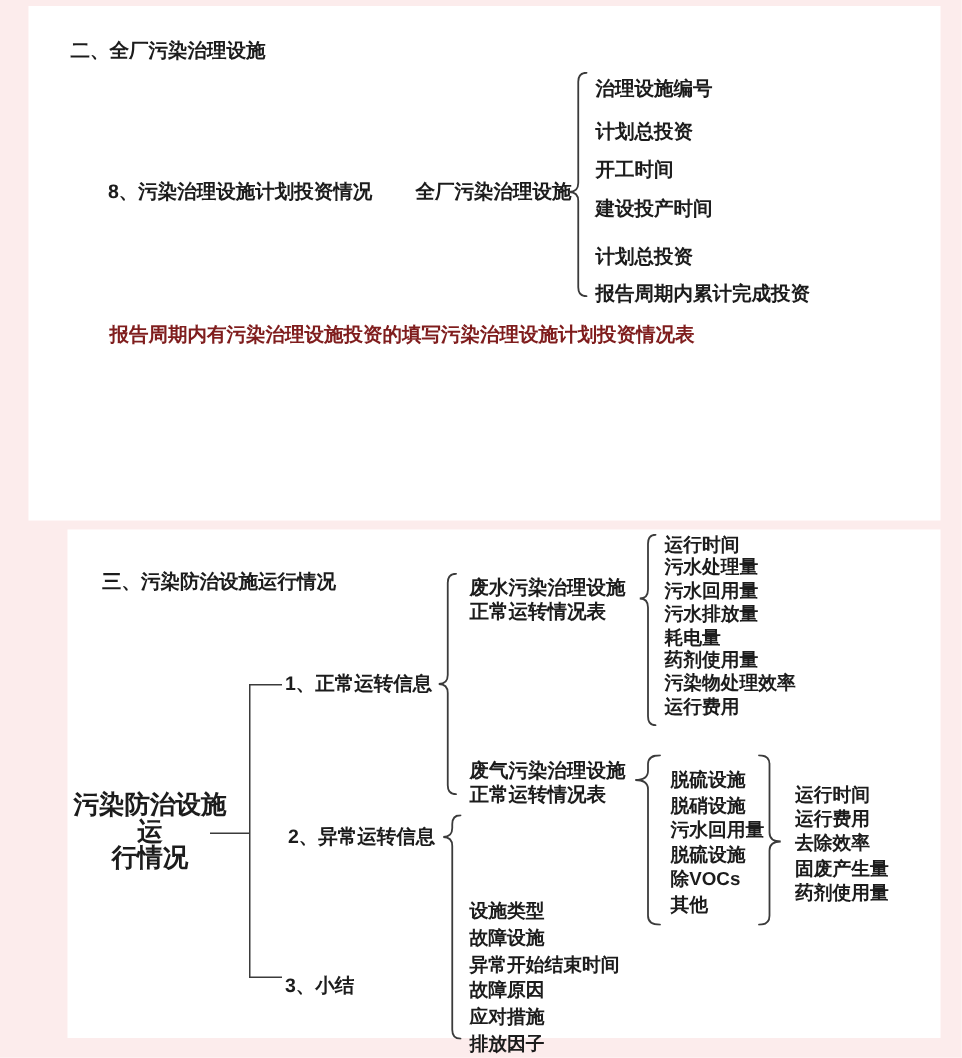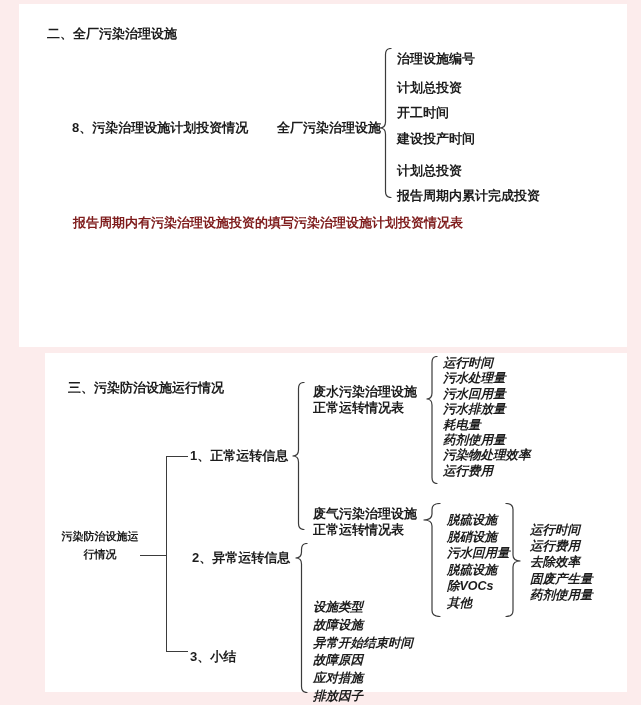--- a/index.html
+++ b/index.html
@@ -7,28 +7,28 @@
     position:relative; width:641px; height:705px; overflow:hidden;
     background:#fcecec;
     font-family:"Liberation Sans", sans-serif;
     font-weight:bold; color:#1c1c1c;
   }
   .panel{position:absolute; background:#ffffff;}
   .panel-top{left:19px; top:4px; width:608px; height:343px;}
   .panel-bottom{left:45px; top:353px; width:582px; height:339px;}
   .txt{position:absolute; white-space:nowrap; font-size:13px; line-height:13px;}
   .note{color:#f20c0c;}
-  .leafcol{position:absolute; white-space:nowrap; font-size:12.5px;font-style:italic;}
+  .leafcol{position:absolute; white-space:nowrap; font-size:12.5px;}
   .lh154{line-height:15.4px;}
   .lh166{line-height:16.6px;}
   .lh162{line-height:16.2px;}
   .lh178{line-height:17.8px;}
   .root{
     position:absolute; left:48px; top:528px; width:104px;
-    text-align:center; font-size:11px; line-height:17.5px;
+    text-align:center; font-size:17px; line-height:17.5px;
   }
   .node2{position:absolute; font-size:13px; line-height:16px; white-space:nowrap;}
   .hline,.vline{position:absolute; background:#3b3b3b;}
   .hline{height:1px;}
   .vline{width:1px;}
   svg.brace{position:absolute;}
   svg.brace path{stroke:#3b3b3b; stroke-width:1.2; fill:none; stroke-linecap:round;}
 </style>
 </head>
 <body>

